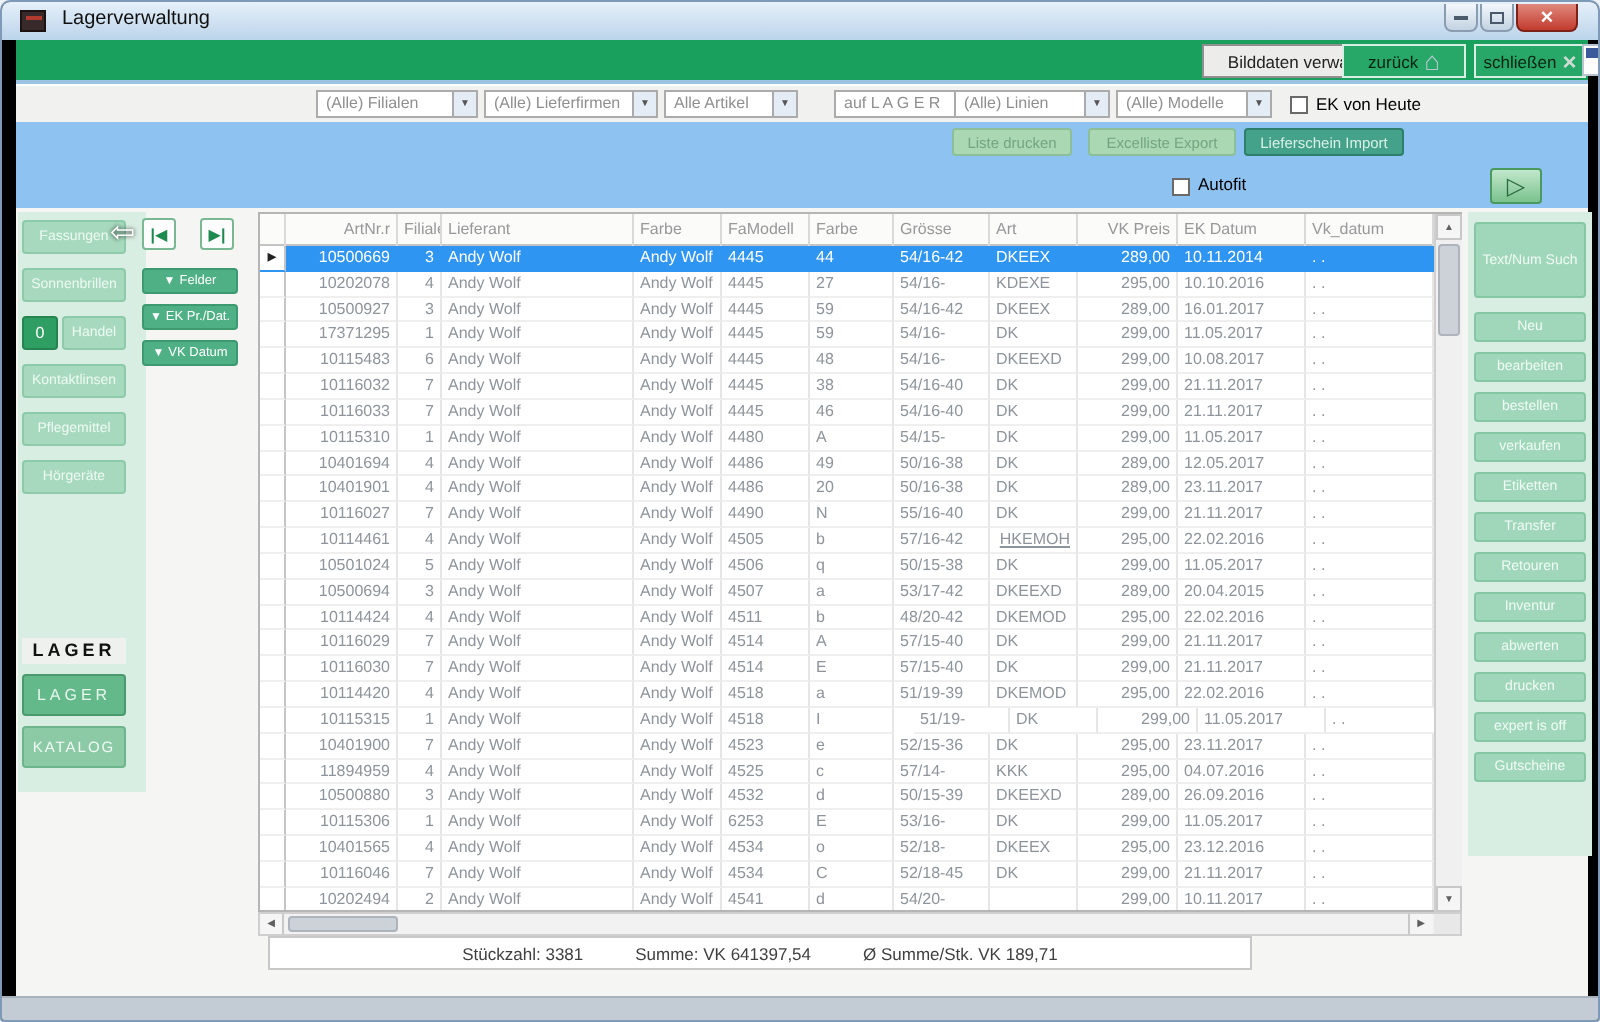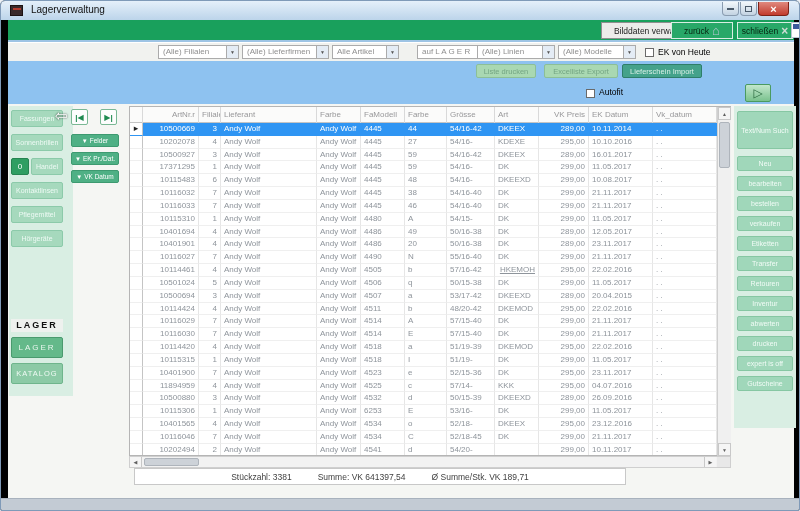--- a/index.html
+++ b/index.html
@@ -551,21 +551,21 @@
             <div class="td" style="width: 15px; text-align: left;"></div>
           </div>
           <div class="tr">
             <div class="td sel-cell" style="width: 13px; text-align: center;"></div>
             <div class="td" style="width: 56px; text-align: right;">10115315</div>
             <div class="td" style="width: 22px; text-align: right;">1</div>
             <div class="td" style="width: 96px; text-align: left;">Andy Wolf</div>
             <div class="td" style="width: 44px; text-align: left;">Andy Wolf</div>
             <div class="td" style="width: 44px; text-align: left;">4518</div>
             <div class="td" style="width: 42px; text-align: left;">I</div>
-            <div class="td" style="width: 48px; text-align: left;">51/19-</div>
+            <div class="td" style="width: 48px; text-align: left; margin-left: 10px;">51/19-</div>
             <div class="td" style="width: 44px; text-align: left;">DK</div>
             <div class="td" style="width: 50px; text-align: right;">299,00</div>
             <div class="td" style="width: 64px; text-align: left;">11.05.2017</div>
             <div class="td" style="width: 64px; text-align: left;">.  .</div>
             <div class="td" style="width: 15px; text-align: left;"></div>
           </div>
           <div class="tr">
             <div class="td sel-cell" style="width: 13px; text-align: center;"></div>
             <div class="td" style="width: 56px; text-align: right;">10401900</div>
             <div class="td" style="width: 22px; text-align: right;">7</div>

